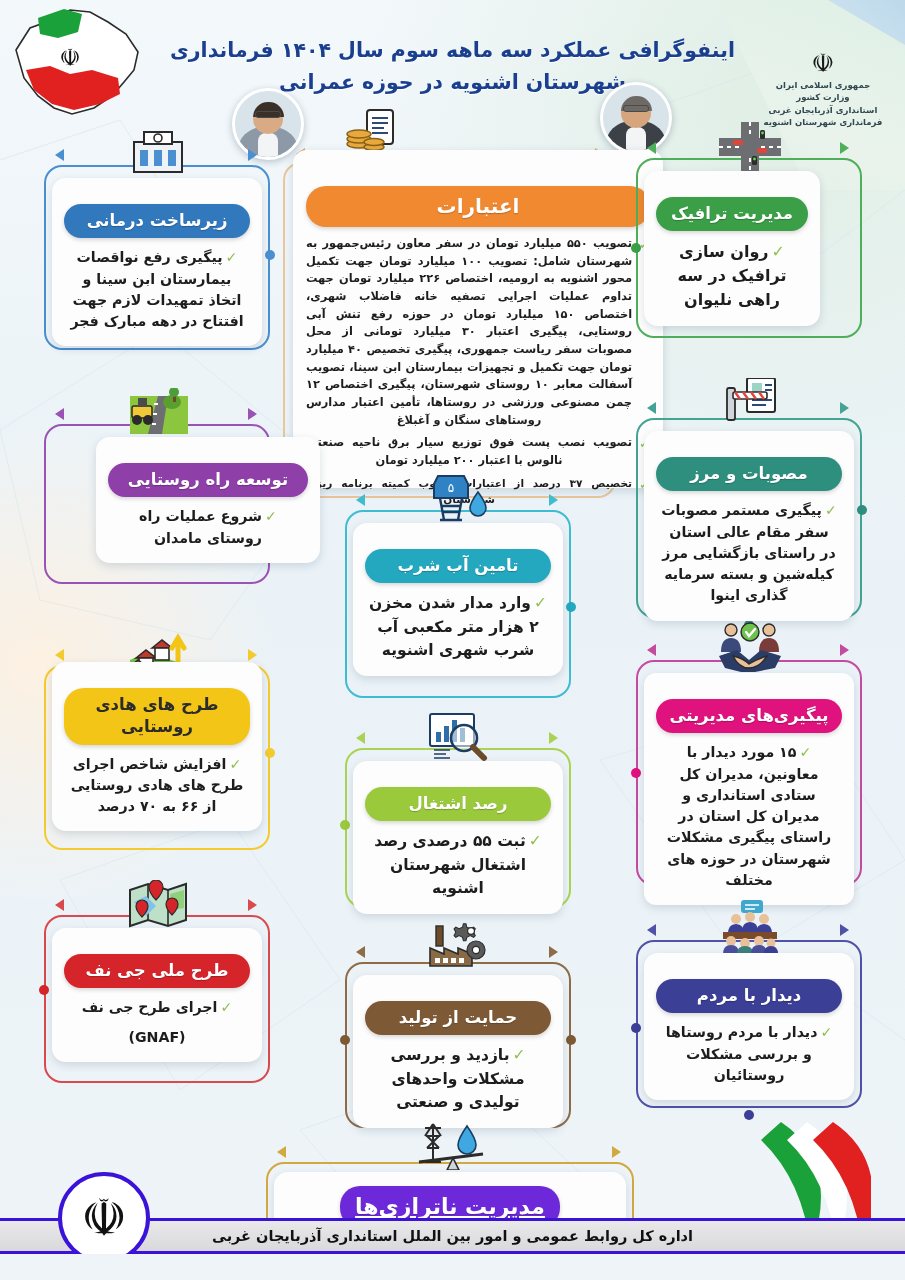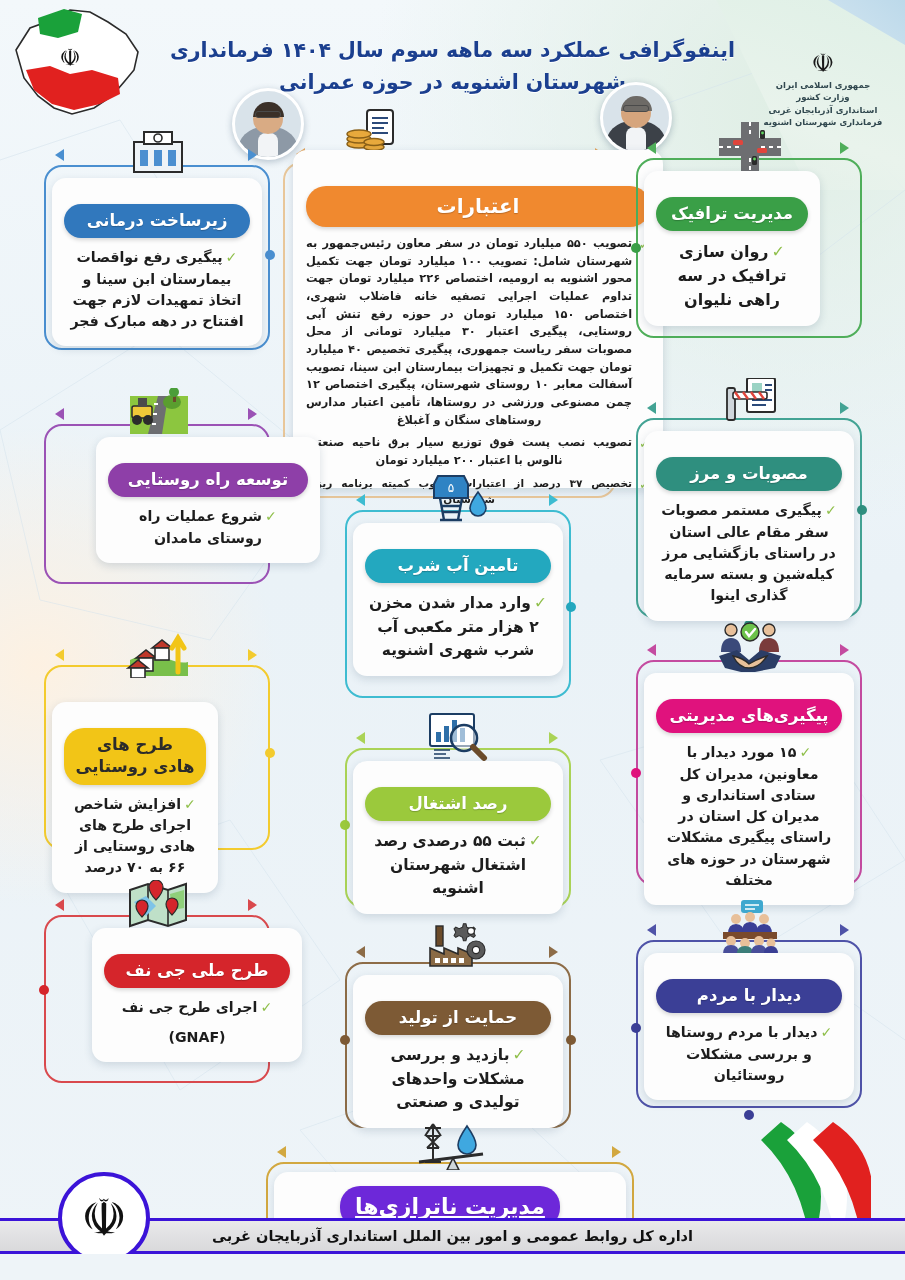--- a/index.html
+++ b/index.html
@@ -251,21 +251,21 @@
     <g stroke="#2b2b2b" stroke-width="1.6">
       <path d="M10 30 L20 22 L30 30 Z" fill="#c0392b"></path>
         <rect x="13" y="30" width="14" height="13" fill="#fff"></rect>
       <path d="M26 20 L36 12 L46 20 Z" fill="#c0392b"></path>
         <rect x="29" y="20" width="14" height="12" fill="#fff"></rect>
       <path d="M2 40 L12 32 L22 40 Z" fill="#c0392b"></path>
         <rect x="5" y="40" width="14" height="10" fill="#fff"></rect>
     </g>
     <path d="M52 44 L52 14 M46 20 L52 10 L58 20" stroke="#f2c517" stroke-width="5" fill="none" stroke-linecap="round"></path>
   </svg>
-  <div class="card" style="left:52px; top:702px; width:166px;">
+  <div class="card" style="left:52px; top:662px; width:210px;">
     <div class="chip" style="background:#f2c517; color:#2b2b2b; text-shadow:none;">طرح های هادی روستایی</div>
     <div class="body-txt">
       <span class="tick">✓</span><span>افزایش شاخص اجرای طرح های هادی روستایی از ۶۶ به ۷۰ درصد</span>
     </div>
   </div>
 
   <div class="frame" style="left:44px; top:915px; width:226px; height:168px; border-color:#d9494d;"></div>
   <div class="dot" style="left:39px; top:985px; background:#d5252b;"></div>
   <div class="arrow-l" style="left:55px; top:899px; border-right:9px solid #d9494d; border-left:0;"></div>
   <div class="arrow-r" style="left:248px; top:899px; border-left:9px solid #d9494d; border-right:0;"></div>
@@ -273,21 +273,21 @@
     <path d="M2 10 L20 4 L40 10 L58 4 L58 40 L40 46 L20 40 L2 46 Z" fill="#bfe0c8" stroke="#2b2b2b" stroke-width="2"></path>
     <path d="M20 4 L20 40 M40 10 L40 46" stroke="#2b2b2b" stroke-width="1.6"></path>
     <path d="M6 22 L18 16 L28 26 L18 36 Z" fill="#7ec4e8"></path>
     <path d="M42 14 L56 10 L56 28 L44 30 Z" fill="#8fd07a"></path>
     <g fill="#d5252b" stroke="#2b2b2b" stroke-width="1.2">
       <path d="M28 0 a7 7 0 0 1 7 7 c0 6-7 13-7 13 s-7-7-7-13 a7 7 0 0 1 7-7z"></path>
       <path d="M14 20 a6 6 0 0 1 6 6 c0 5-6 11-6 11 s-6-6-6-11 a6 6 0 0 1 6-6z"></path>
       <path d="M44 18 a6 6 0 0 1 6 6 c0 5-6 11-6 11 s-6-6-6-11 a6 6 0 0 1 6-6z"></path>
     </g>
   </svg>
-  <div class="card" style="left:52px; top:928px; width:210px;margin-left:40px;">
+  <div class="card" style="left:52px; top:928px; width:210px;">
     <div class="chip" style="background:#d5252b;">طرح ملی جی نف</div>
     <div class="body-txt">
       <span class="tick">✓</span><span>اجرای طرح جی نف</span>
       <div style="margin-top:8px;direction:ltr">(GNAF)</div>
     </div>
   </div>
 
   <div class="frame" style="left:636px; top:158px; width:226px; height:180px; border-color:#4fae5a;"></div>
   <div class="dot" style="left:631px; top:243px; background:#3a9f47;"></div>
   <div class="arrow-l" style="left:647px; top:142px; border-right:9px solid #4fae5a; border-left:0;"></div>

